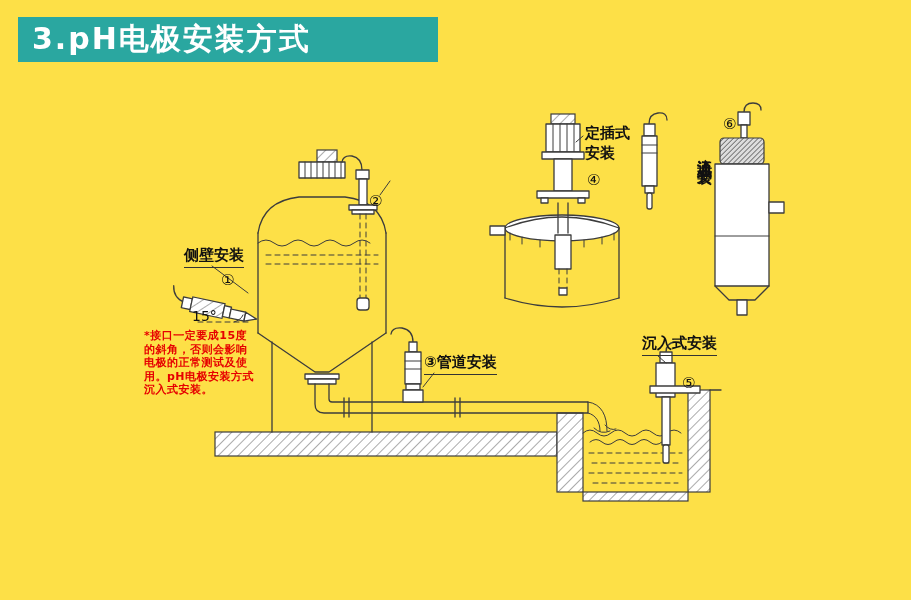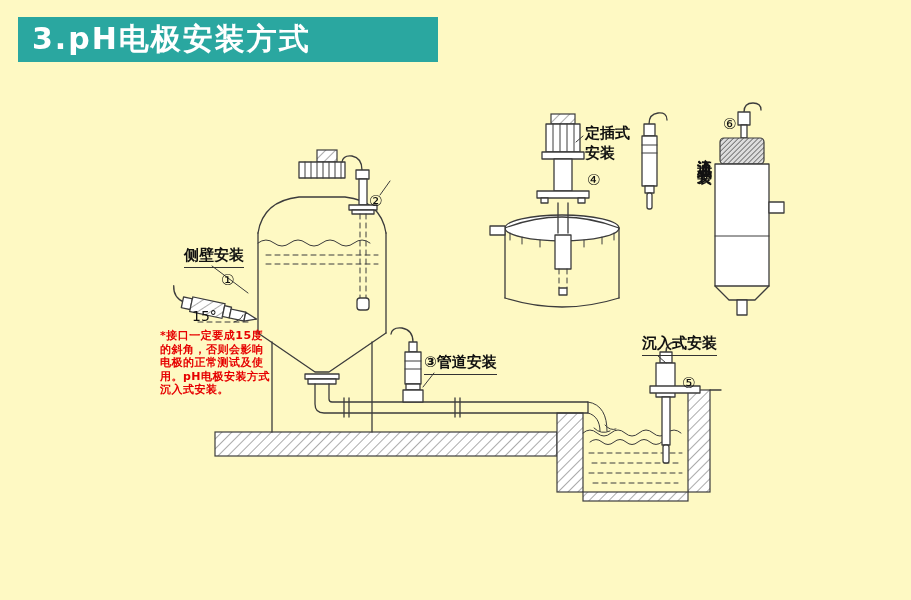--- a/index.html
+++ b/index.html
@@ -1,17 +1,17 @@
 <!DOCTYPE html>
 <html><head>
 <meta charset="utf-8">
 <style>
   html,body{margin:0;padding:0;background:#fff;}
   .stage{
-    position:relative;width:911px;height:600px;background:#fef9c3;overflow:hidden;
+    position:relative;width:911px;height:600px;background:#fde047;overflow:hidden;
     font-family:"DejaVu Sans","Liberation Sans",sans-serif;color:#111;
   }
   .header{
     position:absolute;left:18px;top:17px;width:420px;height:45px;
     background:#2aa7a0;display:flex;align-items:center;
     padding-left:14px;box-sizing:border-box;
   }
   .header-title{color:#fff;font-size:30px;font-weight:700;letter-spacing:2px;white-space:nowrap;}
   svg.art{position:absolute;left:0;top:0;}
   .ln{fill:none;stroke:#3c3c3c;stroke-width:1.3;stroke-linecap:round;stroke-linejoin:round;}
@@ -186,21 +186,21 @@
 
   <div class="lbl wrap" style="left:585px;top:124px;width:52px">定插式安装</div>
   <div class="num" style="left:587px;top:171px">④</div>
 
   <div class="lbl u" style="left:642px;top:334px">沉入式安装</div>
   <div class="num" style="left:682px;top:374px">⑤</div>
 
   <div class="num" style="left:723px;top:115px">⑥</div>
   <div class="lbl vert" style="left:694px;top:146px">流通式安装</div>
 
-  <div class="warn" style="left:160px;top:329px">
+  <div class="warn" style="left:144px;top:329px">
     <div>*接口一定要成15度</div>
     <div>的斜角，否则会影响</div>
     <div>电极的正常测试及使</div>
     <div>用。pH电极安装方式</div>
     <div>沉入式安装。</div>
   </div>
 
 </div>
 
 </body></html>

